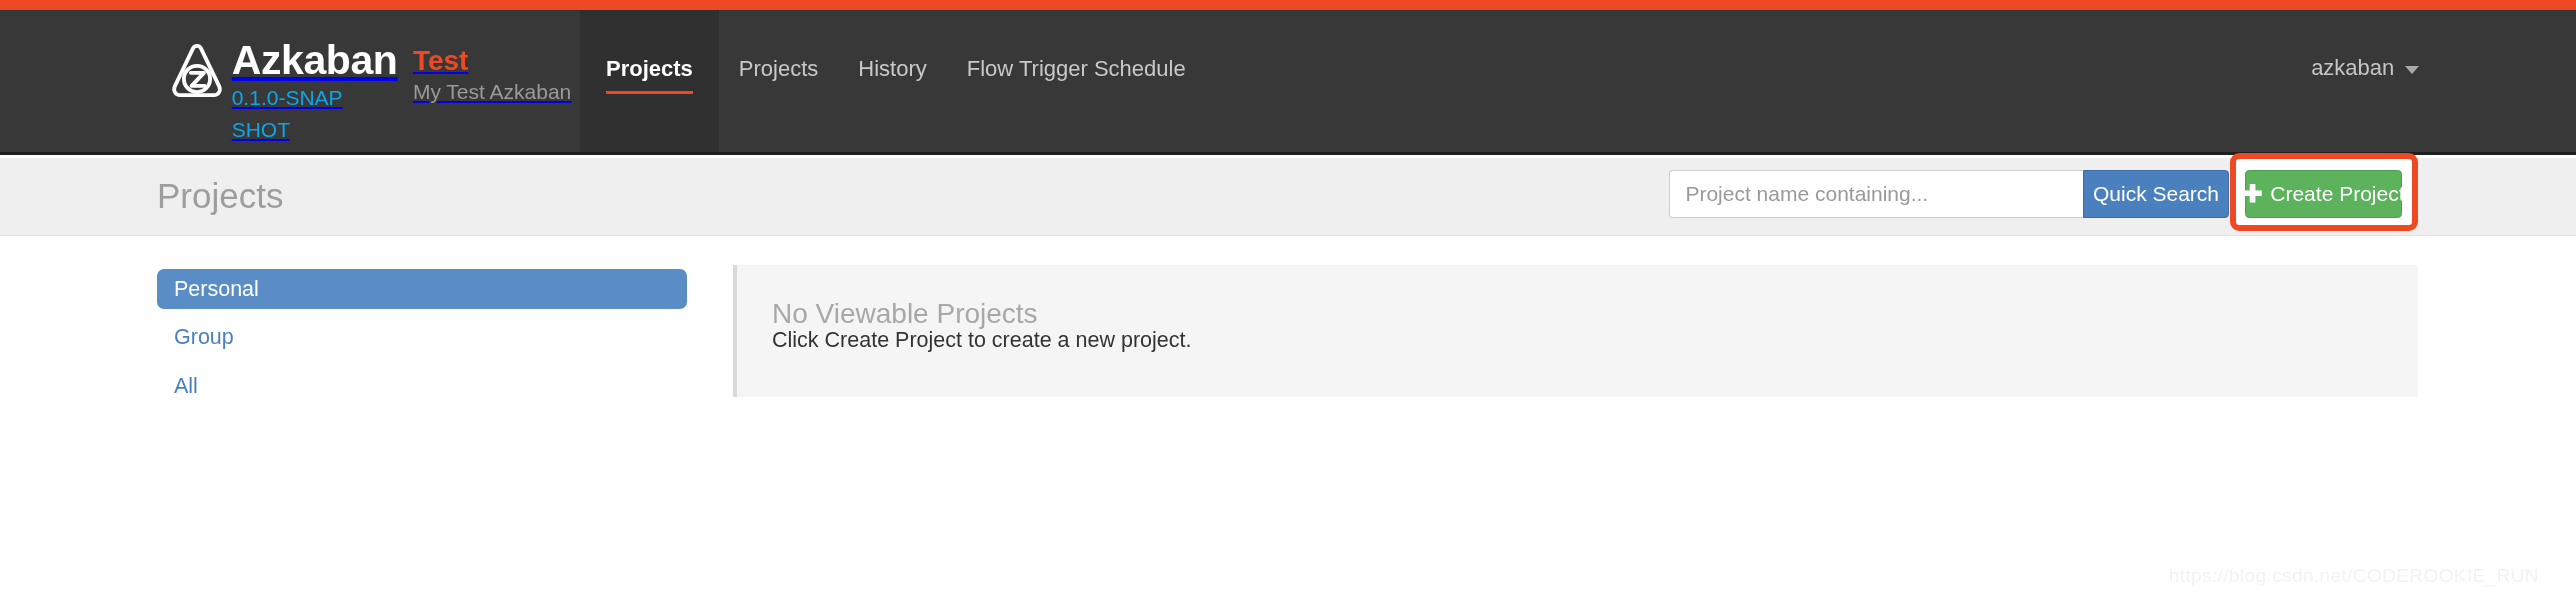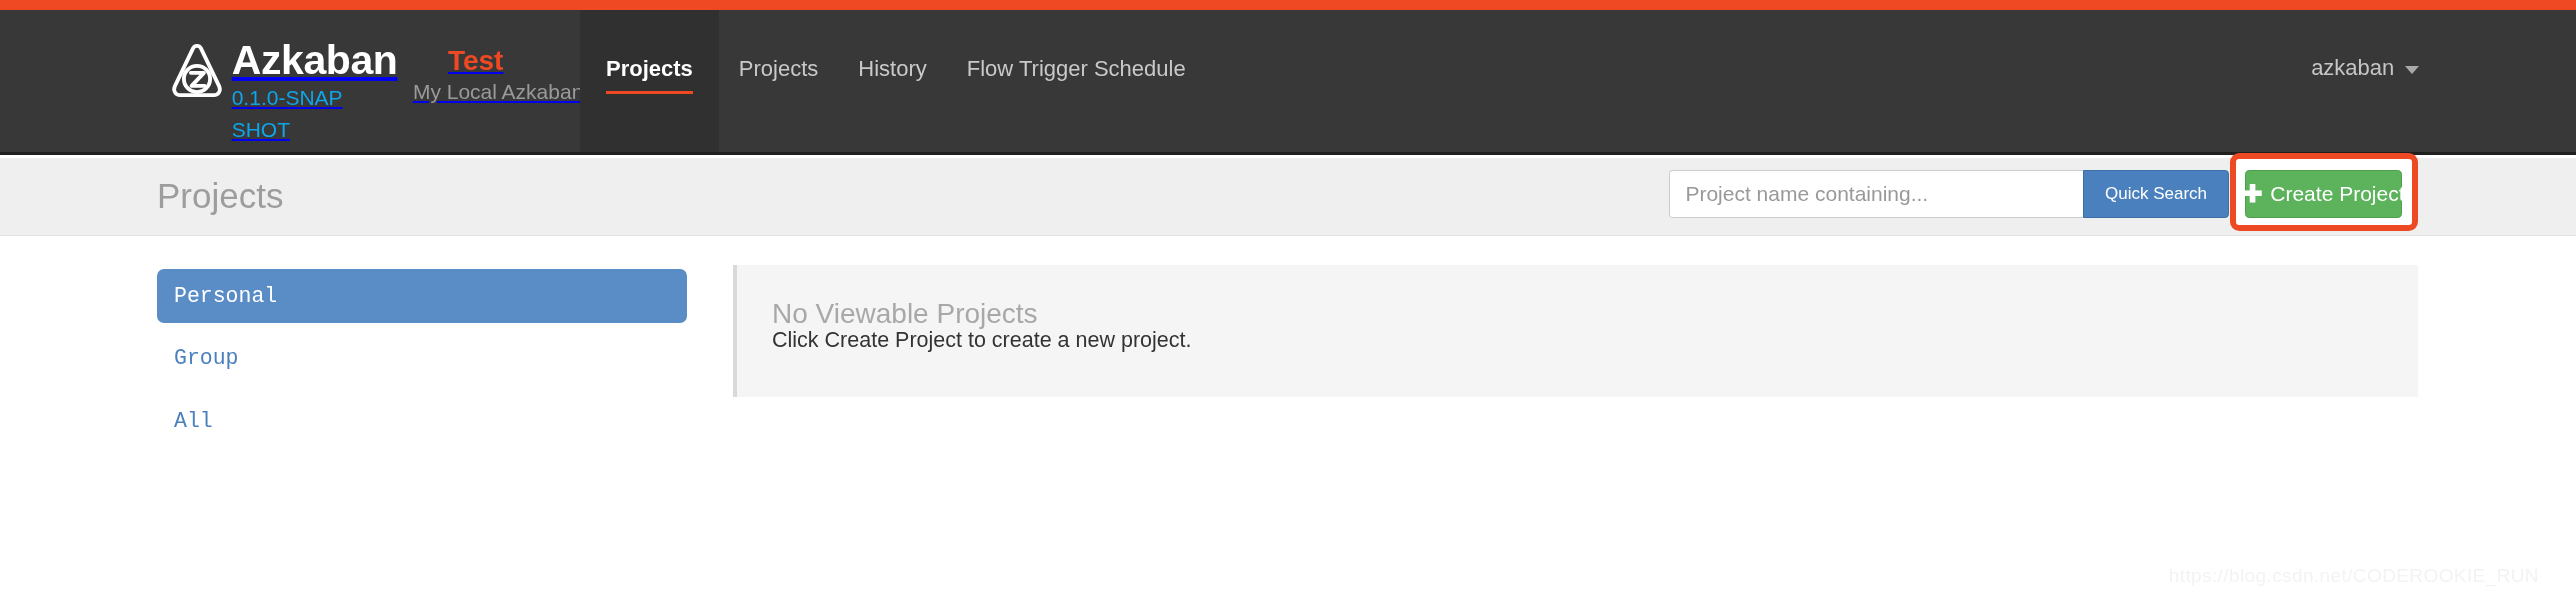--- a/index.html
+++ b/index.html
@@ -53,21 +53,21 @@
     line-height: 32px;
     width: 114px;
     word-break: break-all;
   }
   .brand-col-right {
     display: flex; flex-direction: column;
     margin-left: 15.4px; padding-top: 3.1px;
   }
   .brand-env {
     font-size: 28px; font-weight: bold; color: #ef4923;
-    line-height: 37px; white-space: nowrap; margin-left: 35px;
+    line-height: 37px; white-space: nowrap;
   }
   .brand-tagline {
     font-size: 21px; color: #9a9a9a;
     line-height: 26px; white-space: nowrap;
   }
 
   
   .nav-tabs {
     position: absolute; left: 580px; top: 0;
     height: 142px;
@@ -139,21 +139,21 @@
     outline: none;
     font-family: "Liberation Sans", sans-serif;
   }
   .search-input::placeholder { color: #999999; }
   .quick-search-btn {
     width: 146px; height: 48px;
     background: #4a80bd;
     border: 0.8px solid #3c6fa8;
     border-radius: 0 3.8px 3.8px 0;
     color: #ffffff;
-    font-size: 17px;
+    font-size: 21px;
     font-family: "Liberation Sans", sans-serif;
     cursor: pointer;
     white-space: nowrap;
     text-align: center;
   }
 
   
   .annotation-box {
     position: absolute; left: 2230px; top: 153px;
     width: 188px; height: 78px;
@@ -184,25 +184,24 @@
   
   .sidebar {
     position: absolute; left: 157px; top: 269px;
     width: 530px;
   }
   .sidebar-item {
     display: block;
     font-size: 21.5px;
     color: #4a80bd;
     text-decoration: none;
-    padding: 14px 17px;
+    padding: 7px 17px;
     border-radius: 7px;
     line-height: 26px;
     cursor: pointer;
-    font-family: Liberation Mono, monospace;
   }
   .sidebar-item.active {
     background: #5a8dc6;
     color: #ffffff;
   }
   .sidebar-spacer { height: 8.4px; }
 
   
   .main-panel {
     position: absolute; left: 733px; top: 265px;
@@ -247,21 +246,21 @@
         <path d="M27 40 L44 40 L28 57 L45 57" fill="none" stroke="#ffffff" stroke-width="5" stroke-linejoin="round" stroke-linecap="round"></path>
       </svg>
     </span>
     <span class="brand-texts">
       <span class="brand-col-left">
         <span class="brand-name">Azkaban</span>
         <span class="brand-version">0.1.0-SNAPSHOT</span>
       </span>
       <span class="brand-col-right">
         <span class="brand-env">Test</span>
-        <span class="brand-tagline">My Local Azkaban</span>
+        <span class="brand-tagline">My Test Azkaban</span>
       </span>
     </span>
   </a>
 
   <nav class="nav-tabs">
     <a class="nav-tab active" href="#"><span class="tab-label">Projects</span></a>
     <a class="nav-tab" href="#"><span class="tab-label">Projects</span></a>
     <a class="nav-tab" href="#"><span class="tab-label">History</span></a>
     <a class="nav-tab" href="#"><span class="tab-label">Flow Trigger Schedule</span></a>
   </nav>

